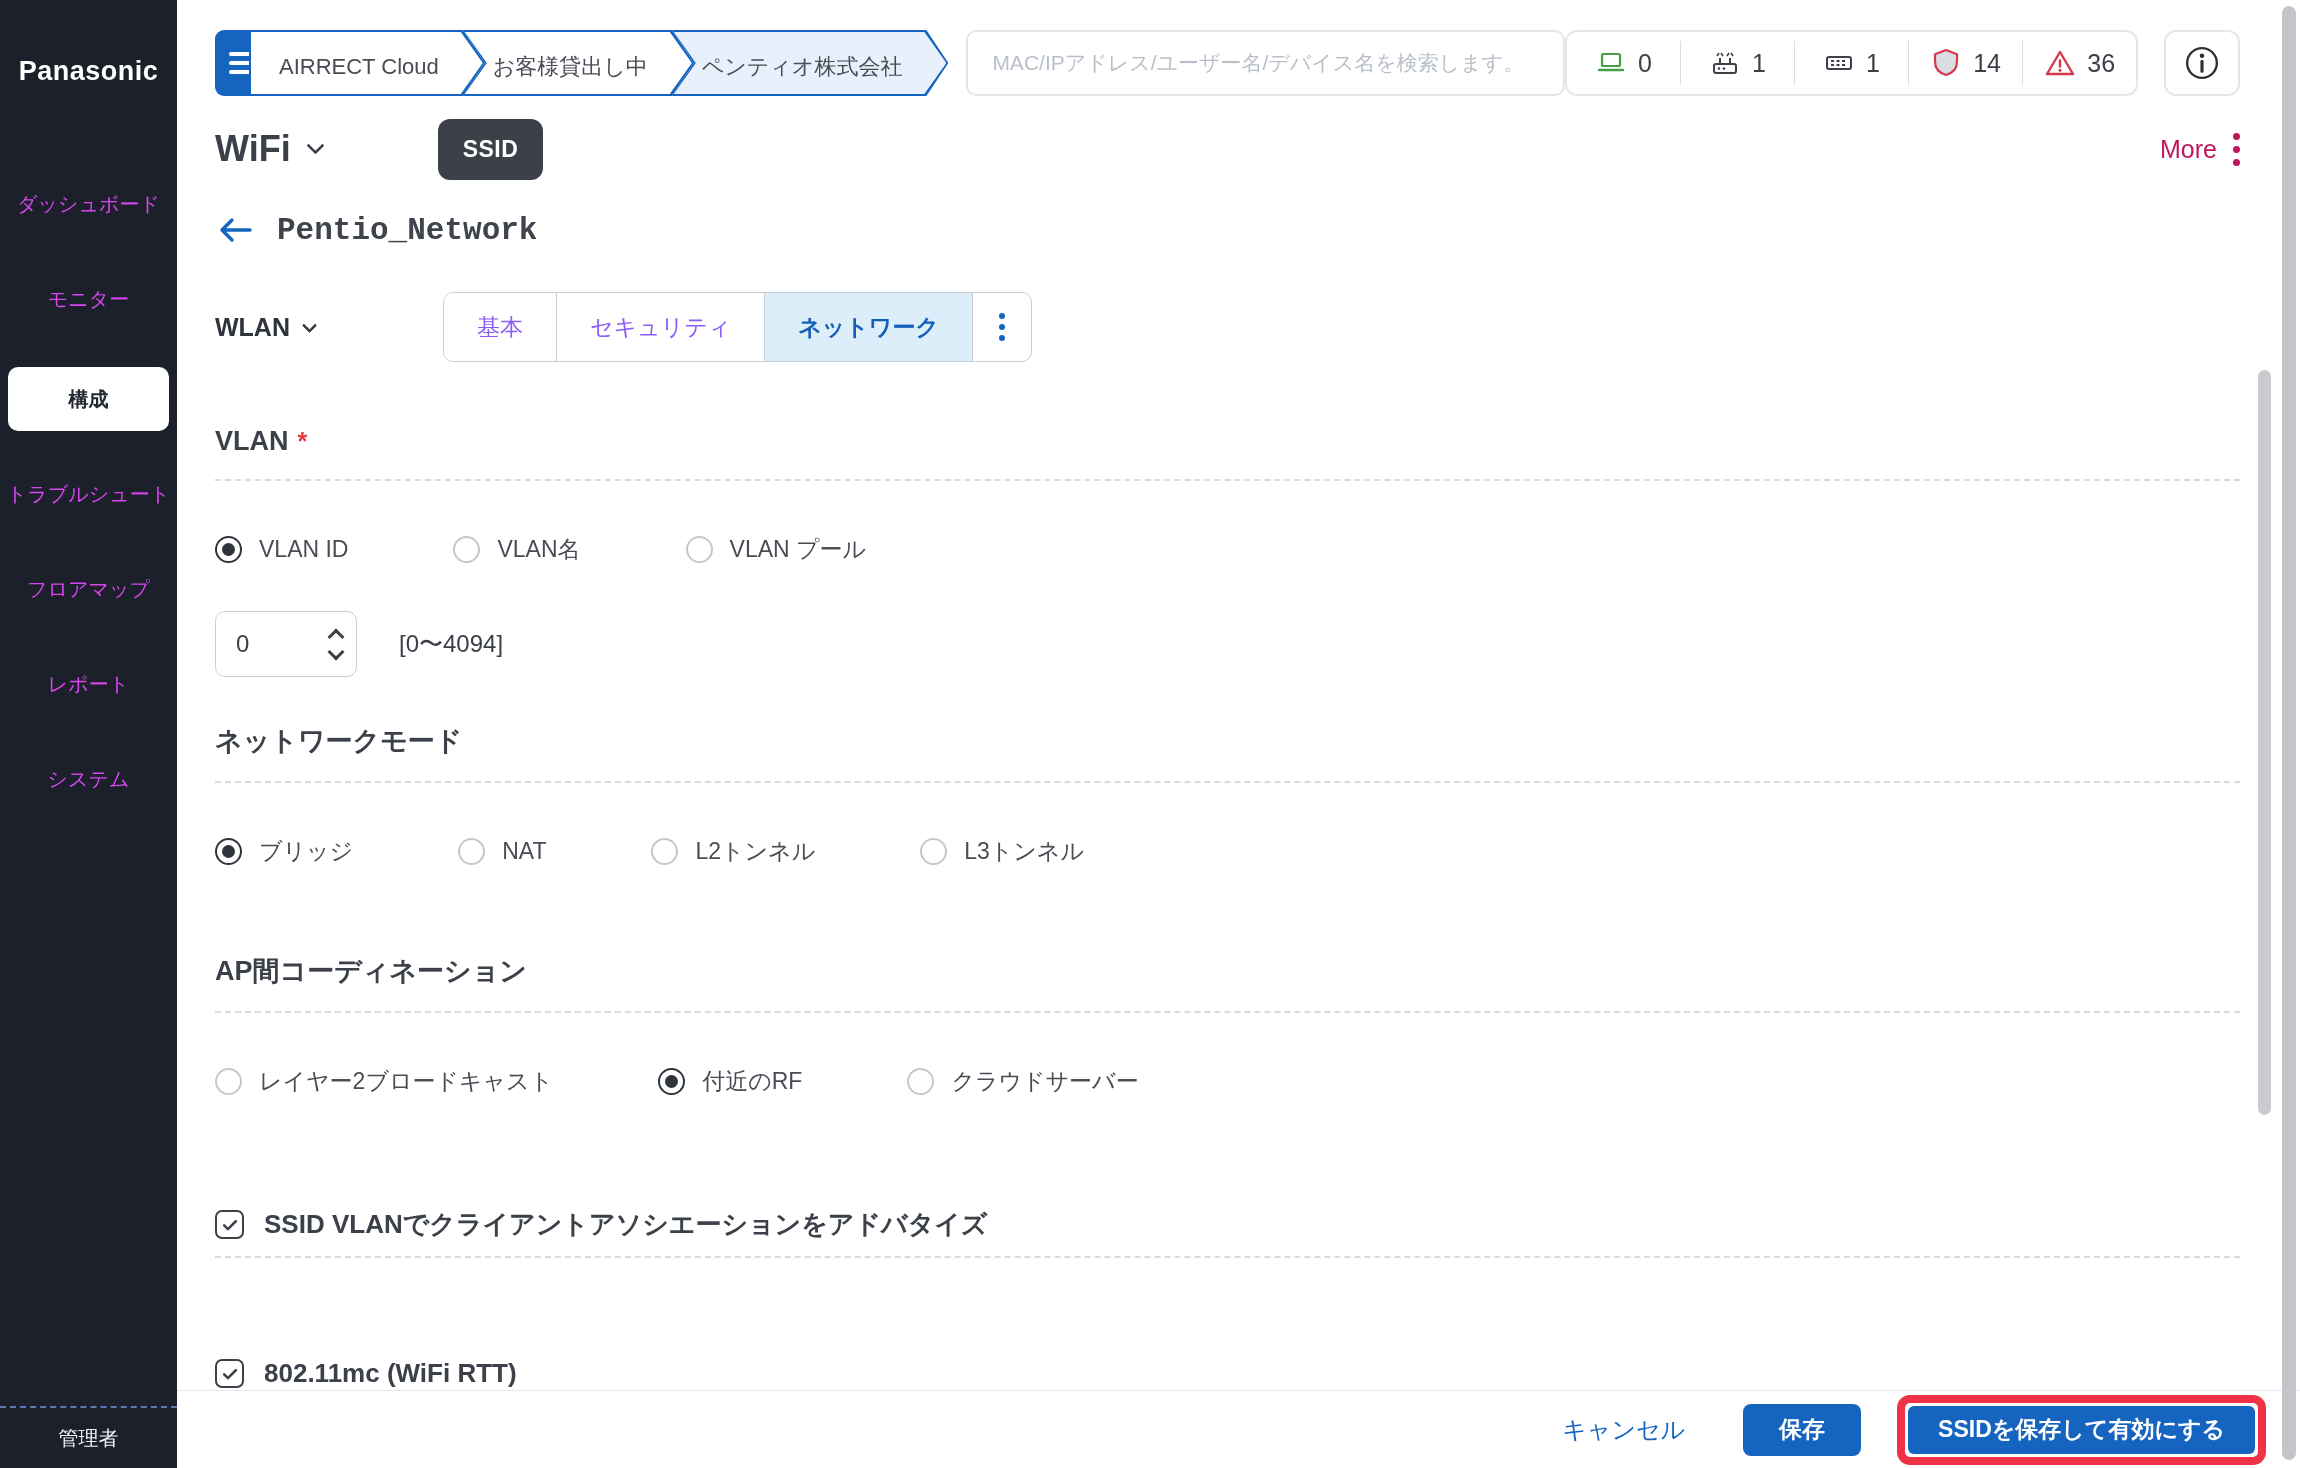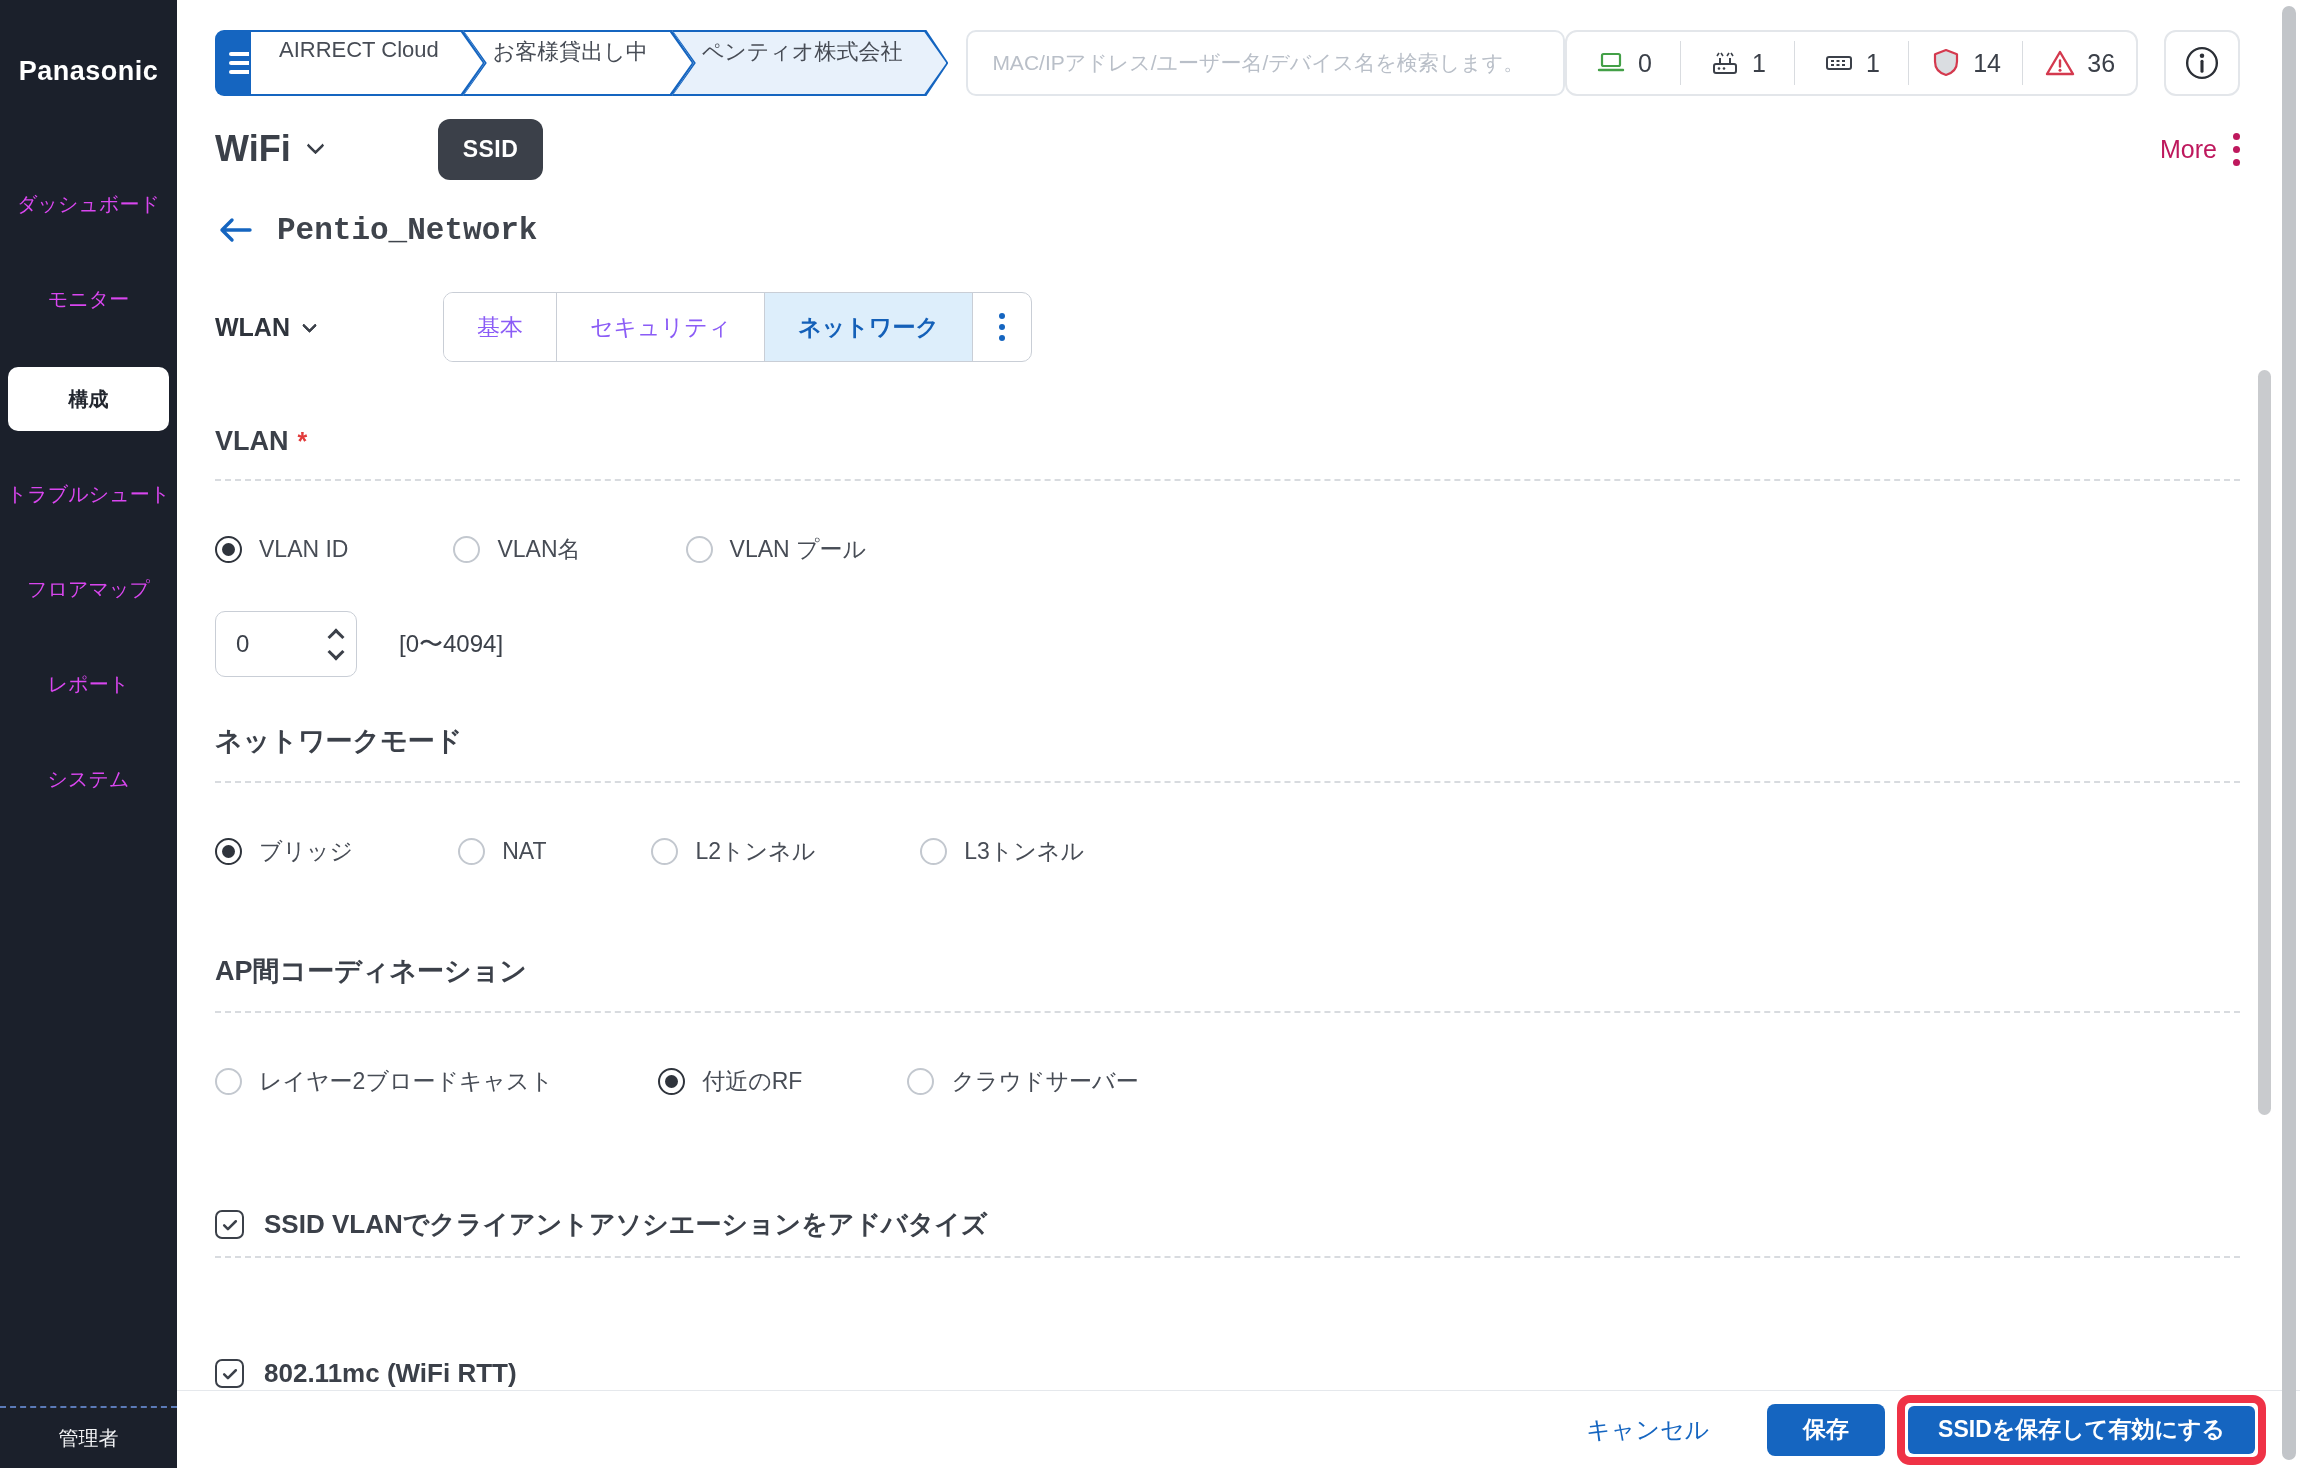--- a/index.html
+++ b/index.html
@@ -19,21 +19,21 @@
                     display:flex; align-items:center; justify-content:center; font-size:20px; color:#f2f3f5; }
 
   
   .main { position:absolute; left:177px; top:0; right:0; bottom:0; background:#fff; padding:0 60px 0 38px; }
 
   
   .header-row { display:flex; align-items:center; margin-top:30px; height:66px; }
   .breadcrumb { display:flex; height:66px; align-items:stretch; }
   .hamburger-btn { width:56px; background:#1565c0; border-radius:9px 0 0 9px; display:flex; align-items:center; justify-content:center; cursor:pointer; }
   .hamburger-glyph { width:28px; height:4px; background:#fff; border-radius:2px; box-shadow:0 -9px 0 #fff, 0 9px 0 #fff; }
-  .crumb { position:relative; display:flex; padding:7px 46px 0 30px; margin-left:-22px; min-width:210px; justify-content:center; cursor:pointer; }
+  .crumb { position:relative; display:flex; align-items:center; padding:7px 46px 0 30px; margin-left:-22px; min-width:210px; justify-content:center; cursor:pointer; }
   .crumb:first-of-type { margin-left:0; }
   .crumb::before { content:""; position:absolute; inset:0; background:#1565c0;
       clip-path:polygon(0 0, calc(100% - 22px) 0, 100% 50%, calc(100% - 22px) 100%, 0 100%, 22px 50%); }
   .crumb.flat-left::before { clip-path:polygon(0 0, calc(100% - 22px) 0, 100% 50%, calc(100% - 22px) 100%, 0 100%); }
   .crumb::after { content:""; position:absolute; inset:2px; background:#fff;
       clip-path:polygon(0 0, calc(100% - 22px) 0, 100% 50%, calc(100% - 22px) 100%, 0 100%, 22px 50%); }
   .crumb.flat-left::after { clip-path:polygon(0 0, calc(100% - 22px) 0, 100% 50%, calc(100% - 22px) 100%, 0 100%); }
   .crumb.current::after { background:#e8f1fb; }
   .crumb > span { position:relative; z-index:1; font-size:22px; color:#474c55; white-space:nowrap; }
 
@@ -108,21 +108,21 @@
   .cb2 { margin-top:100px; }
   .checkbox { width:29px; height:29px; border:2.5px solid #3b4049; border-radius:7px; display:flex; align-items:center; justify-content:center; cursor:pointer; flex:none; background:#fff; }
   .checkbox-label { margin-left:20px; font-size:26px; font-weight:bold; color:#3b4049; }
   .cb-divider { margin-top:14px; }
 
   
   .footer-bar { position:absolute; left:177px; right:0; bottom:0; height:78px; background:#fff; border-top:1px solid #e5e8ec;
                 display:flex; align-items:center; justify-content:flex-end; padding-right:34px; }
   .cancel-link { color:#1565c0; font-size:24px; cursor:pointer; margin-right:58px; }
   .save-btn { background:#1565c0; color:#fff; border:none; font-weight:bold; font-size:23px; height:52px; padding:0 36px;
-              border-radius:8px; cursor:pointer; font-family:inherit; margin-right:12px; }
+              border-radius:8px; cursor:pointer; font-family:inherit; margin-right:36px; }
   .highlight-frame { border:8px solid #ef3246; border-radius:13px; padding:3px; display:flex; }
   .save-activate-btn { background:#1565c0; color:#fff; border:none; font-weight:bold; font-size:23px; height:48px; padding:0 30px;
                        border-radius:6px; cursor:pointer; font-family:inherit; white-space:nowrap; }
 
   
   .scroll-outer { position:absolute; right:4px; top:6px; bottom:8px; width:14px; background:#c2c5c9; border-radius:7px; cursor:pointer; }
   .scroll-inner { position:absolute; right:29px; top:370px; height:745px; width:13px; background:#c9cbce; border-radius:7px; cursor:pointer; }
 
   svg { display:block; }
 </style>

